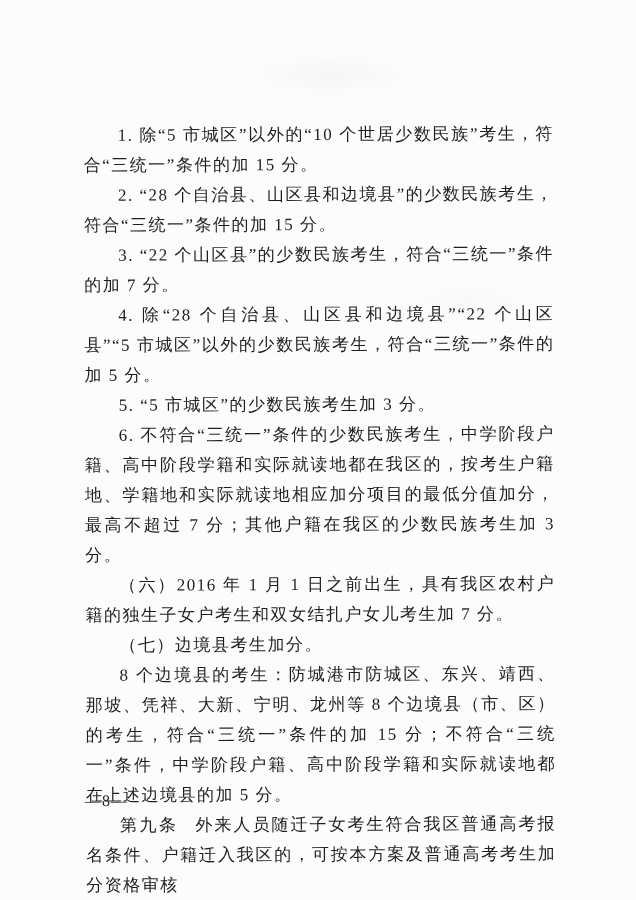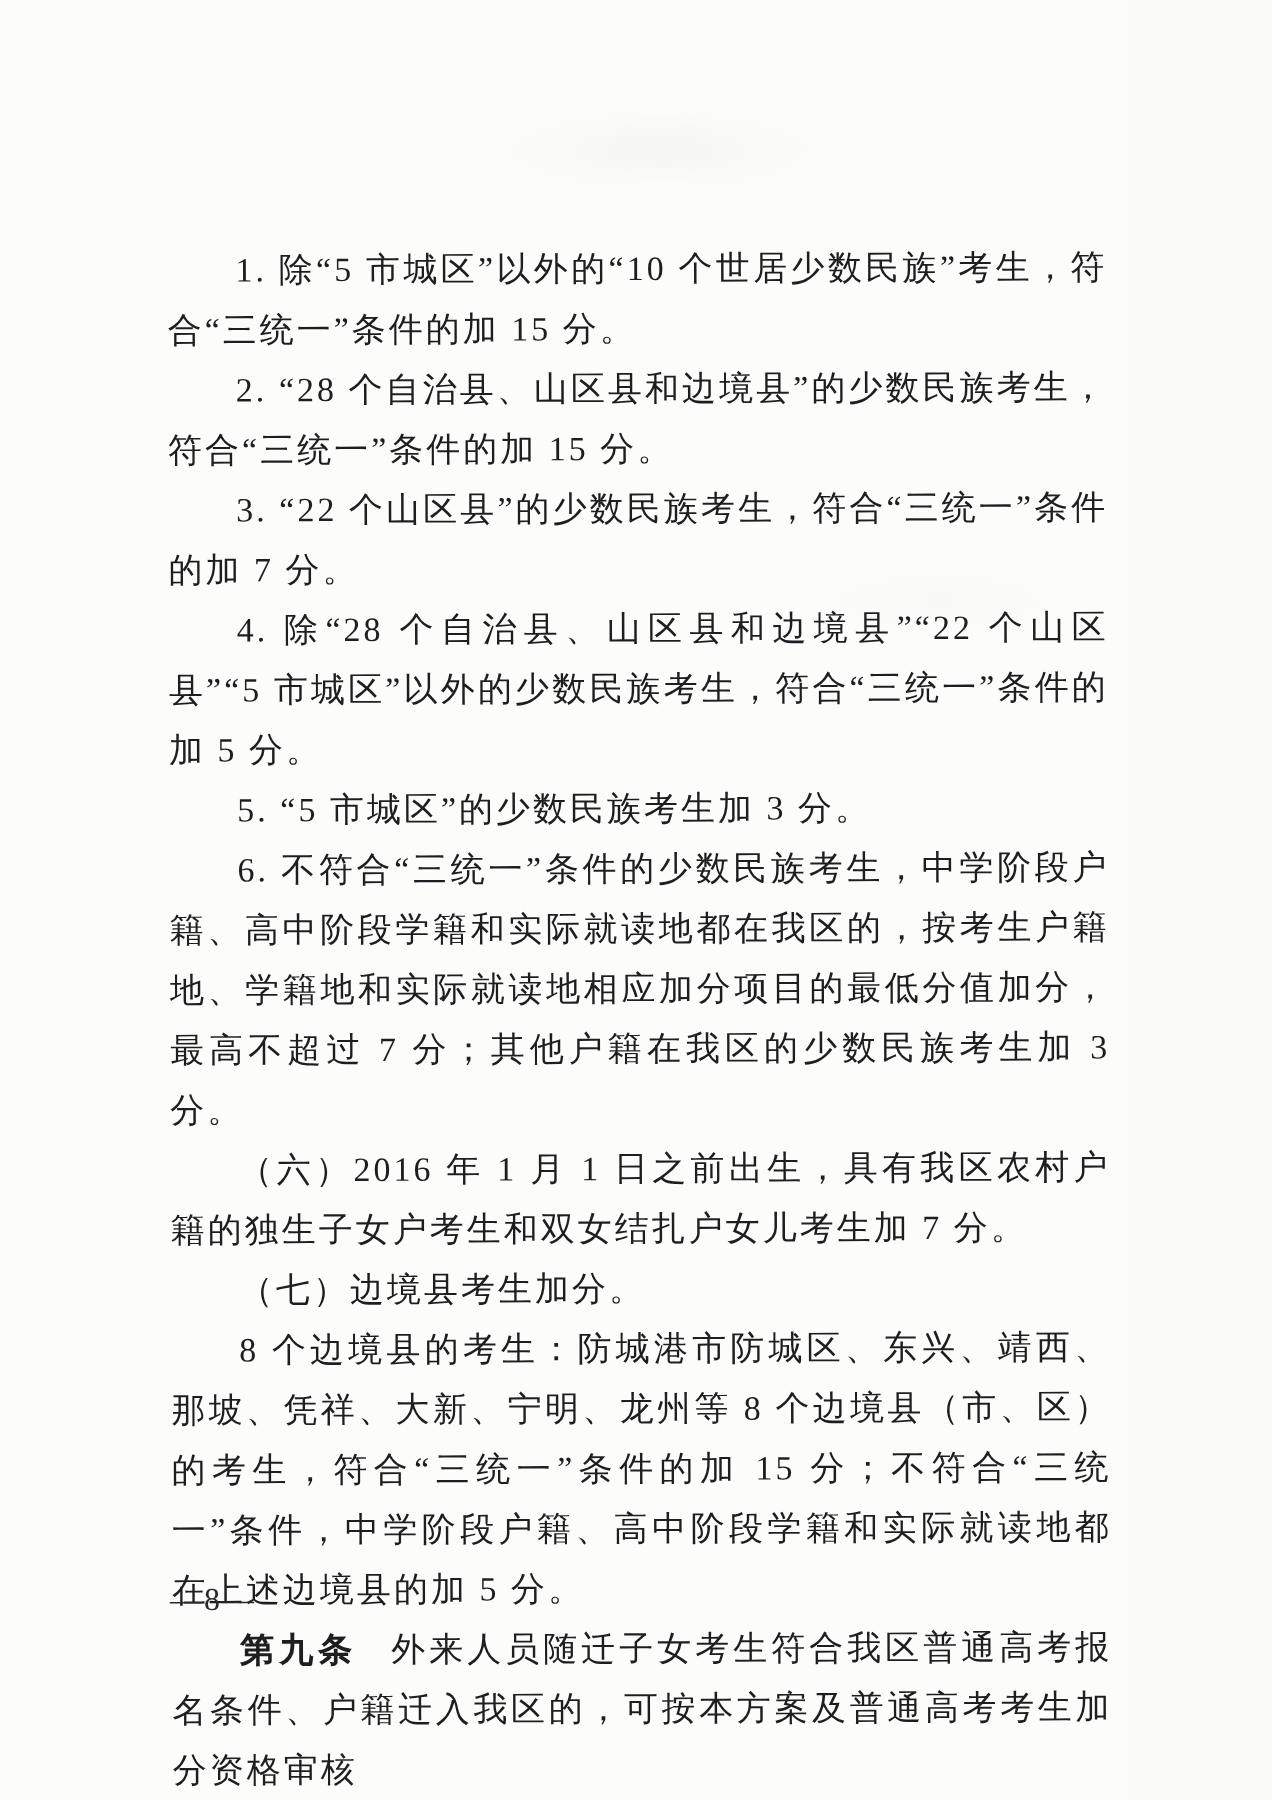--- a/index.html
+++ b/index.html
@@ -32,21 +32,21 @@
     line-height: 30px;
     letter-spacing: 1.5px;
     text-align: justify;
     text-justify: inter-ideograph;
   }
   .para {
     text-indent: 2em;
     margin: 0;
   }
   .article-lead {
-    font-weight: bold;
+    font-weight: normal;
     margin-right: 1em;
     letter-spacing: 2px;
   }
   .page-number {
     position: absolute;
     left: 85px;
     top: 792px;
     color: #2a2a2c;
     font-size: 16px;
     letter-spacing: 1px;

